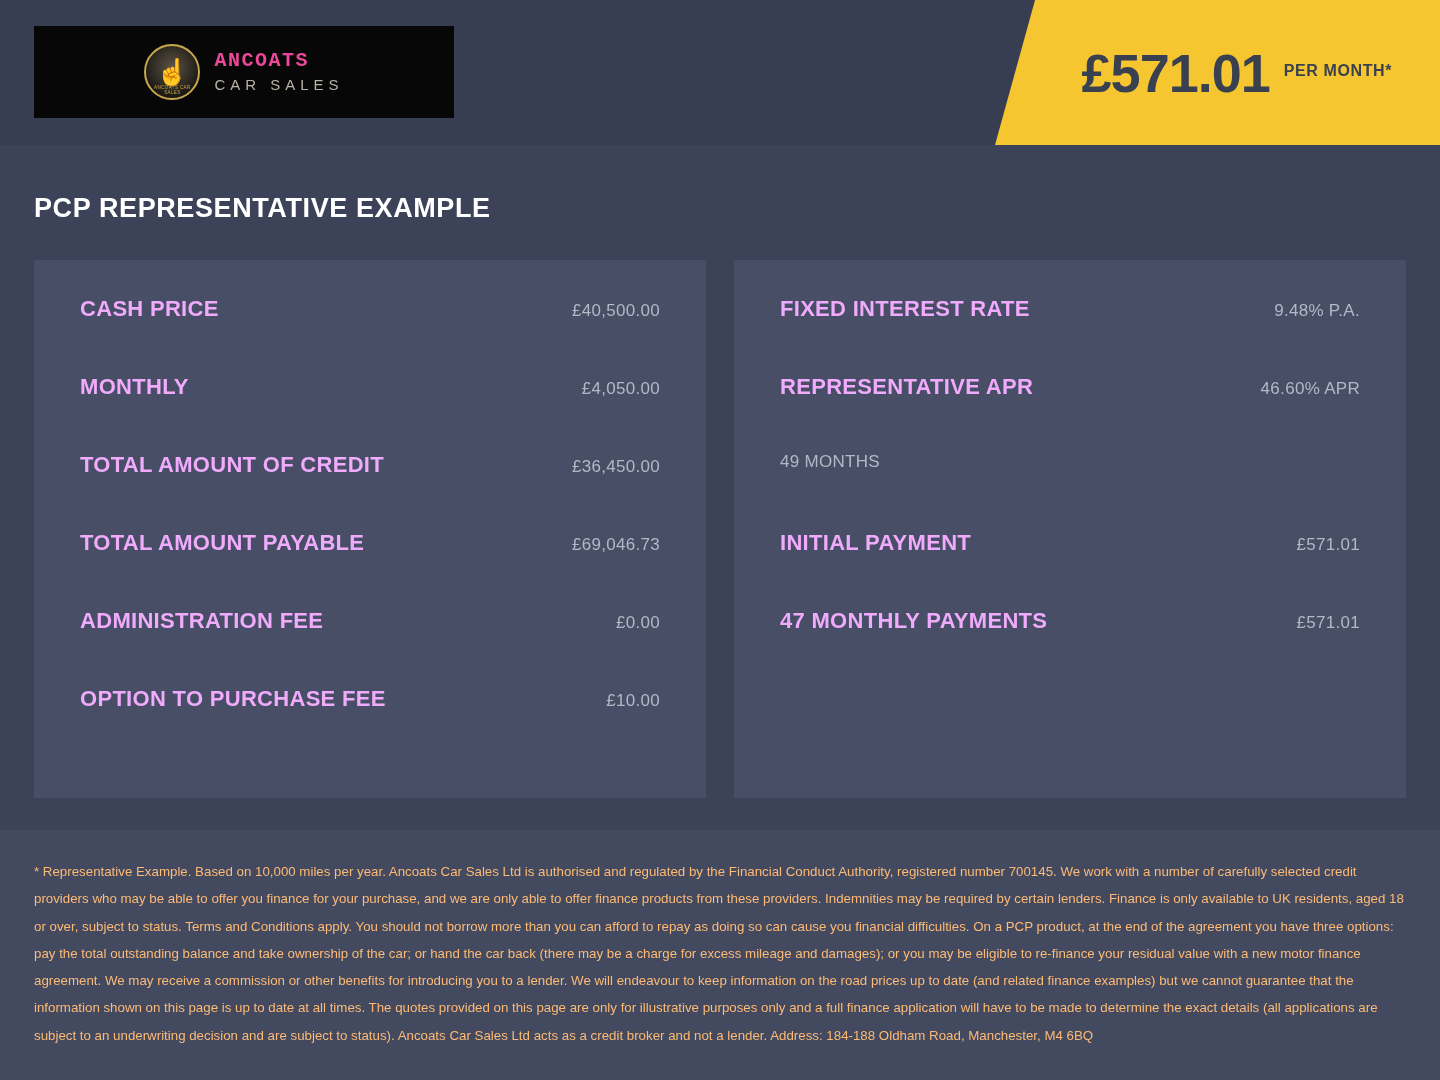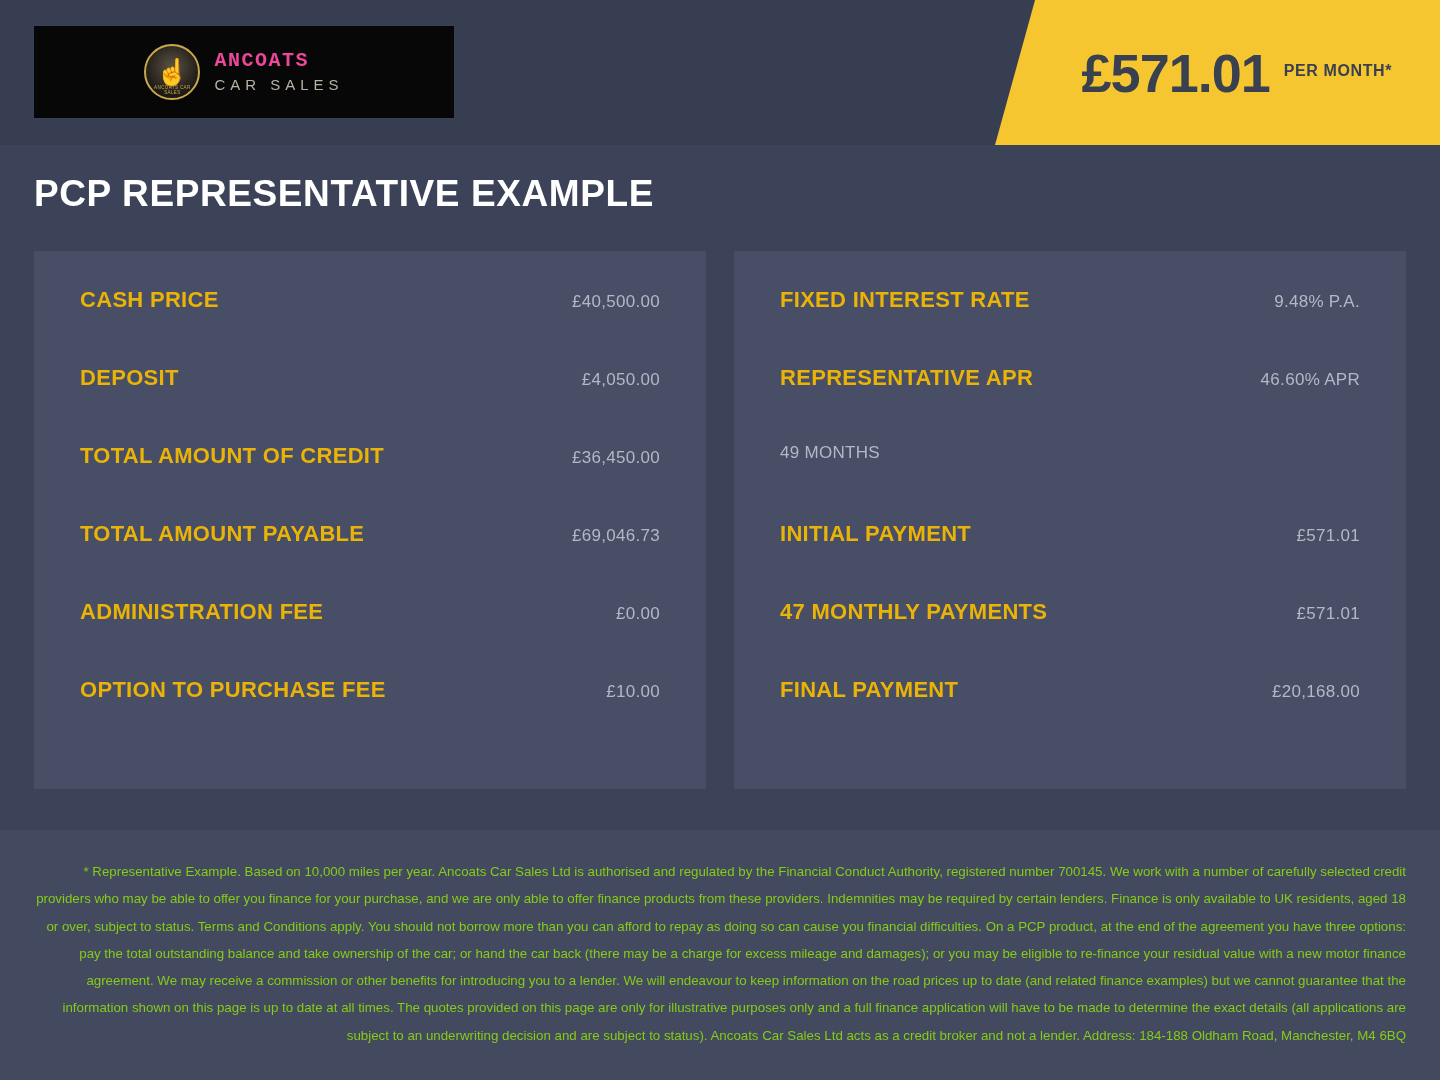--- a/index.html
+++ b/index.html
@@ -103,22 +103,22 @@
   .price-label {
     font-size: 16px;
     font-weight: bold;
     color: #39404f;
     letter-spacing: .6px;
     padding-bottom: 4px;
   }
 
   
   .section-title {
-    margin: 28px 0 0 34px;
-    font-size: 37px;
+    margin: 48px 0 0 34px;
+    font-size: 27px;
     font-weight: bold;
     color: #ffffff;
     letter-spacing: .6px;
   }
 
   
   .panels {
     display: flex;
     gap: 28px;
     margin: 36px 34px 0 34px;
@@ -130,21 +130,21 @@
   }
   .row {
     display: flex;
     align-items: baseline;
     justify-content: space-between;
     height: 78px;
   }
   .row-label {
     font-size: 22px;
     font-weight: bold;
-    color: #eab308;
+    color: #f0abfc;
     letter-spacing: .3px;
     white-space: nowrap;
     text-align: right;
   }
   .row-value {
     font-size: 17px;
     color: #b3b8c6;
     letter-spacing: .3px;
     white-space: nowrap;
   }
@@ -155,22 +155,22 @@
     left: 0;
     right: 0;
     bottom: 0;
     height: 250px;
     background: #434a60;
     padding: 28px 34px 0 34px;
   }
   .footer p {
     font-size: 13.3px;
     line-height: 2.05;
-    color: #84cc16;
-    text-align: right;
+    color: #fdba74;
+    text-align: left;
   }
 </style>
 </head>
 <body>
 
 <div class="page">
 
   <div class="header">
 
     <div class="logo-box">
@@ -196,21 +196,21 @@
   <h1 class="section-title">PCP REPRESENTATIVE EXAMPLE</h1>
 
   <div class="panels">
 
     <div class="panel">
       <div class="row">
         <span class="row-label">CASH PRICE</span>
         <span class="row-value">£40,500.00</span>
       </div>
       <div class="row">
-        <span class="row-label">DEPOSIT</span>
+        <span class="row-label">MONTHLY</span>
         <span class="row-value">£4,050.00</span>
       </div>
       <div class="row">
         <span class="row-label">TOTAL AMOUNT OF CREDIT</span>
         <span class="row-value">£36,450.00</span>
       </div>
       <div class="row">
         <span class="row-label">TOTAL AMOUNT PAYABLE</span>
         <span class="row-value">£69,046.73</span>
       </div>
@@ -236,24 +236,20 @@
       <div class="row">
         <span class="row-value">49 MONTHS</span>
       </div>
       <div class="row">
         <span class="row-label">INITIAL PAYMENT</span>
         <span class="row-value">£571.01</span>
       </div>
       <div class="row">
         <span class="row-label">47 MONTHLY PAYMENTS</span>
         <span class="row-value">£571.01</span>
-      </div>
-      <div class="row">
-        <span class="row-label">FINAL PAYMENT</span>
-        <span class="row-value">£20,168.00</span>
       </div>
     </div>
 
   </div>
 
   <div class="footer">
     <p>* Representative Example. Based on 10,000 miles per year. Ancoats Car Sales Ltd is authorised and regulated by the Financial Conduct Authority, registered number 700145. We work with a number of carefully selected credit providers who may be able to offer you finance for your purchase, and we are only able to offer finance products from these providers. Indemnities may be required by certain lenders. Finance is only available to UK residents, aged 18 or over, subject to status. Terms and Conditions apply. You should not borrow more than you can afford to repay as doing so can cause you financial difficulties. On a PCP product, at the end of the agreement you have three options: pay the total outstanding balance and take ownership of the car; or hand the car back (there may be a charge for excess mileage and damages); or you may be eligible to re-finance your residual value with a new motor finance agreement. We may receive a commission or other benefits for introducing you to a lender. We will endeavour to keep information on the road prices up to date (and related finance examples) but we cannot guarantee that the information shown on this page is up to date at all times. The quotes provided on this page are only for illustrative purposes only and a full finance application will have to be made to determine the exact details (all applications are subject to an underwriting decision and are subject to status). Ancoats Car Sales Ltd acts as a credit broker and not a lender. Address: 184-188 Oldham Road, Manchester, M4 6BQ</p>
   </div>
 
 </div>

